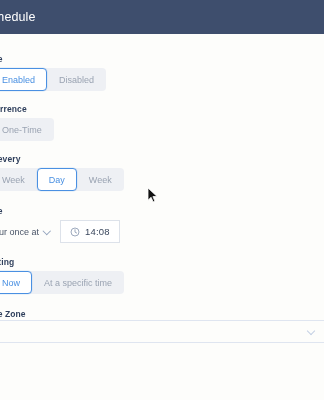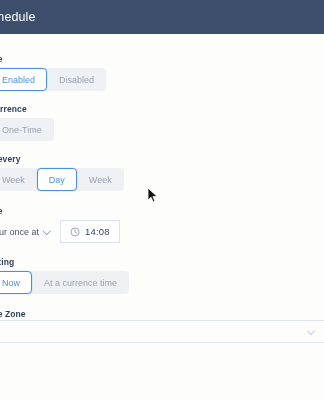--- a/index.html
+++ b/index.html
@@ -275,21 +275,21 @@
       </div>
     </div>
 
     <div class="field" style="top: 223px;">
       <div class="field-label">arting</div>
       <div class="segmented">
         <div class="seg-btn selected">
           <span>Now</span>
         </div>
         <div class="seg-btn">
-          <span>At a currence time</span>
+          <span>At a specific time</span>
         </div>
       </div>
     </div>
 
     <div class="field" style="top: 275px;">
       <div class="field-label">me Zone</div>
     </div>
     <div class="tz-select" style="top: 286px;">
       <span class="tz-value"></span>
       <span class="tz-chevron"></span>

